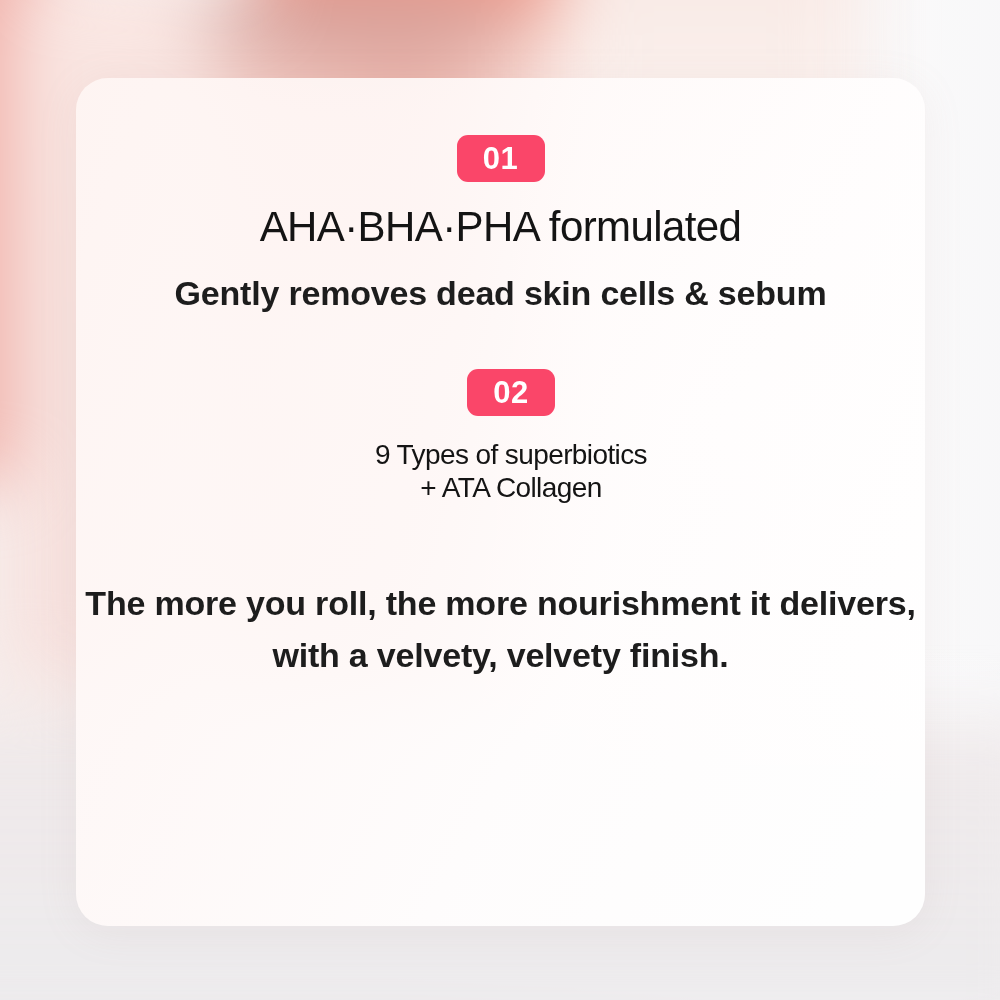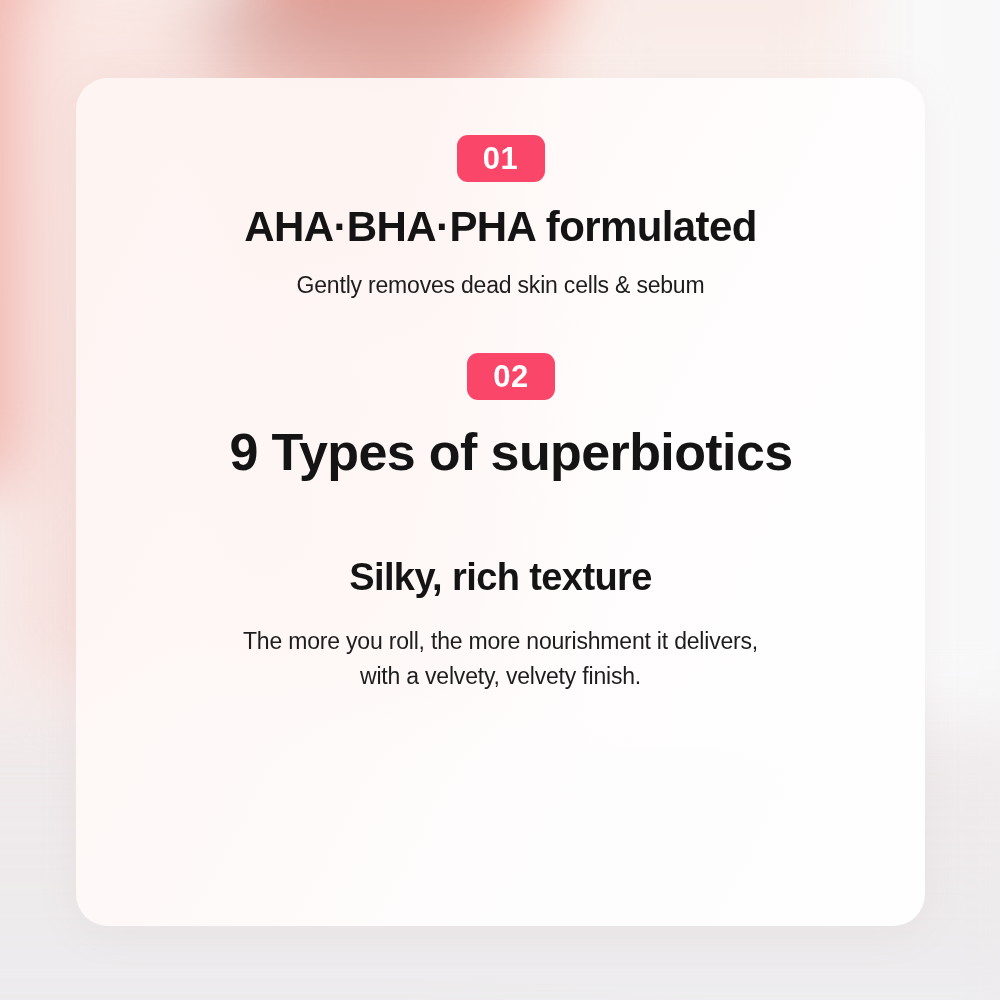--- a/index.html
+++ b/index.html
@@ -152,33 +152,33 @@
     background: #fa4669;
     color: #ffffff;
     font-size: 31px;
     font-weight: bold;
     letter-spacing: 0.5px;
     line-height: 1;
   }
 
   .heading {
     color: #141414;
-    font-weight: bold;
+    font-weight: normal;
     letter-spacing: -0.6px;
     line-height: 1.18;
   }
 
   .heading-1 { font-size: 42px; margin-top: 20px; }
-  .heading-2 { font-size: 52px; margin-top: 22px; }
+  .heading-2 { font-size: 28px; margin-top: 22px; }
   .heading-3 { font-size: 38px; margin-top: 22px; }
 
   .subtitle {
     color: #1d1d1d;
-    font-size: 23px;
-    font-weight: normal;
+    font-size: 34px;
+    font-weight: bold;
     letter-spacing: -0.2px;
     line-height: 1.52;
   }
 
   .subtitle-1 { margin-top: 16px; }
   .subtitle-2 { margin-top: 30px; }
   .subtitle-3 { margin-top: 24px; }
 
   .sec-1 { margin-top: 57px; }
   .sec-2 { margin-top: 50px; padding-left: 21px; }
@@ -215,27 +215,25 @@
       </div>
       <div class="subtitle subtitle-1">
         <span class="heading-line">Gently removes dead skin cells &amp; sebum</span>
       </div>
     </div>
 
     <div class="section sec-2">
       <div class="badge">02</div>
       <div class="heading heading-2">
         <span class="heading-line">9 Types of superbiotics</span>
+        <span class="heading-line">+  ATA Collagen</span>
       </div>
     </div>
 
     <div class="section sec-3">
-      <div class="heading heading-3">
-        <span class="heading-line">Silky, rich texture</span>
-      </div>
       <div class="subtitle subtitle-3">
         <span class="heading-line">The more you roll, the more nourishment it delivers,</span>
         <span class="heading-line">with a velvety, velvety finish.</span>
       </div>
     </div>
 
   </div>
 </div>
 
 </body></html>

